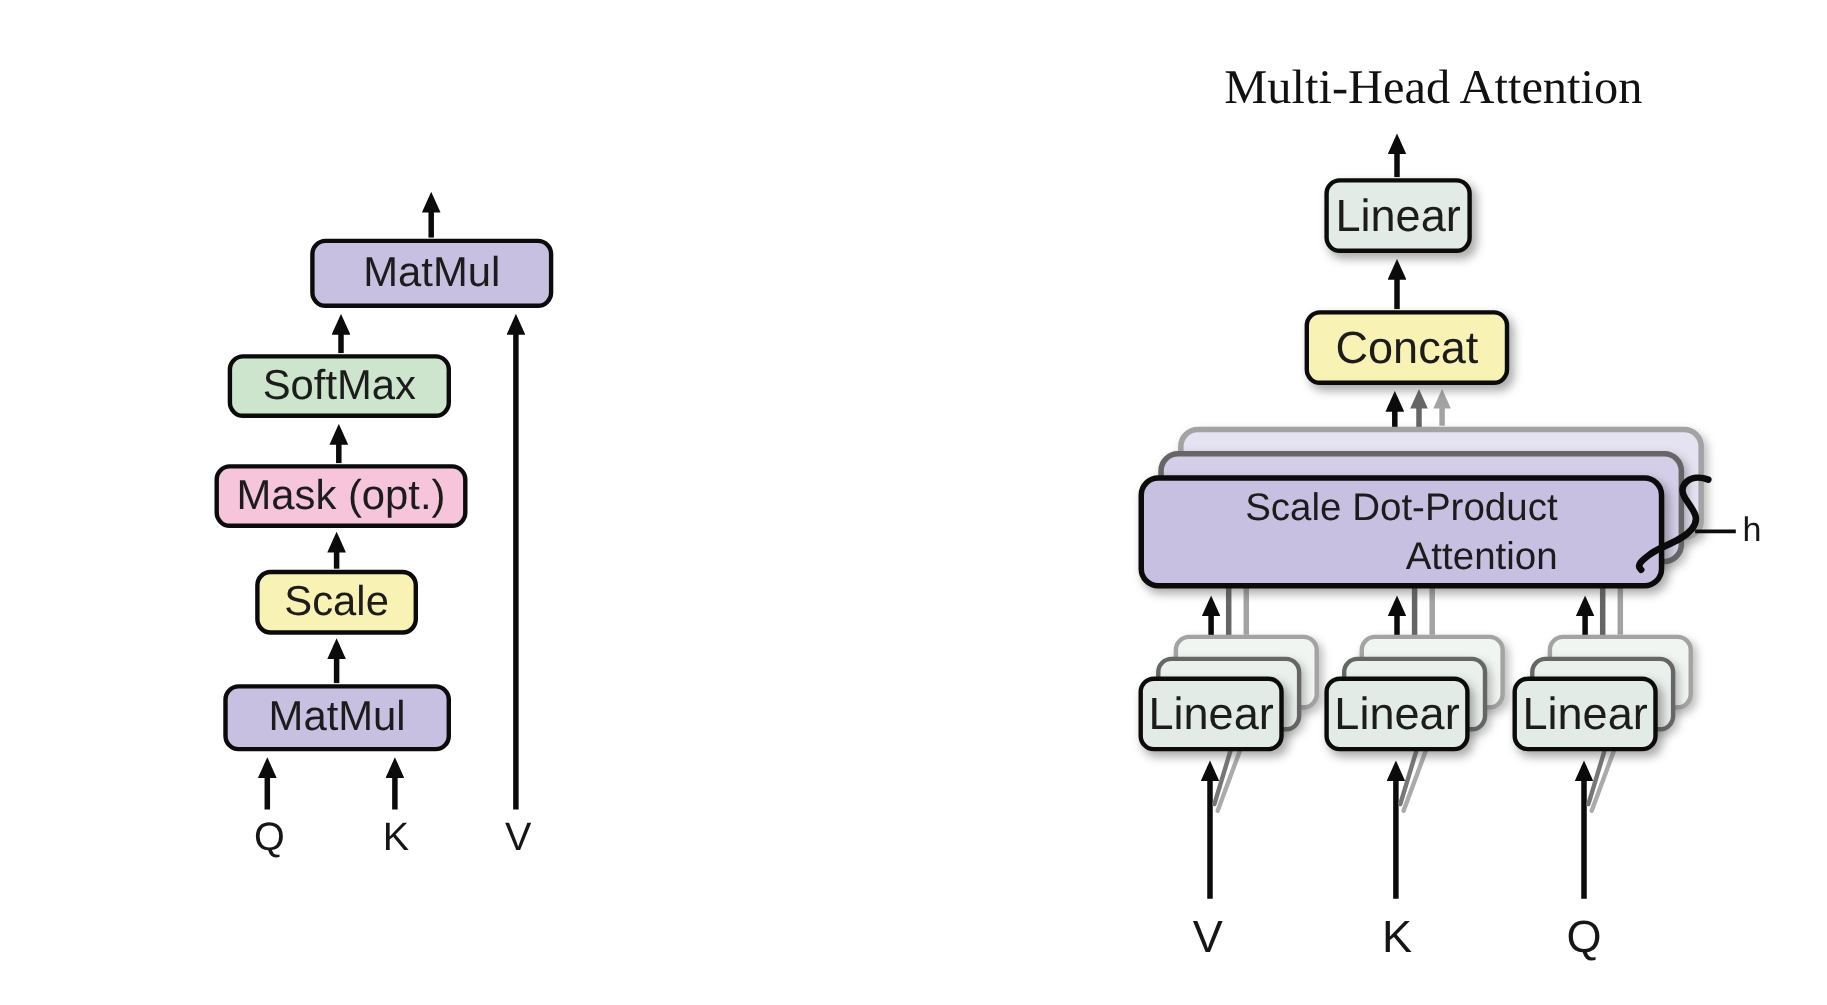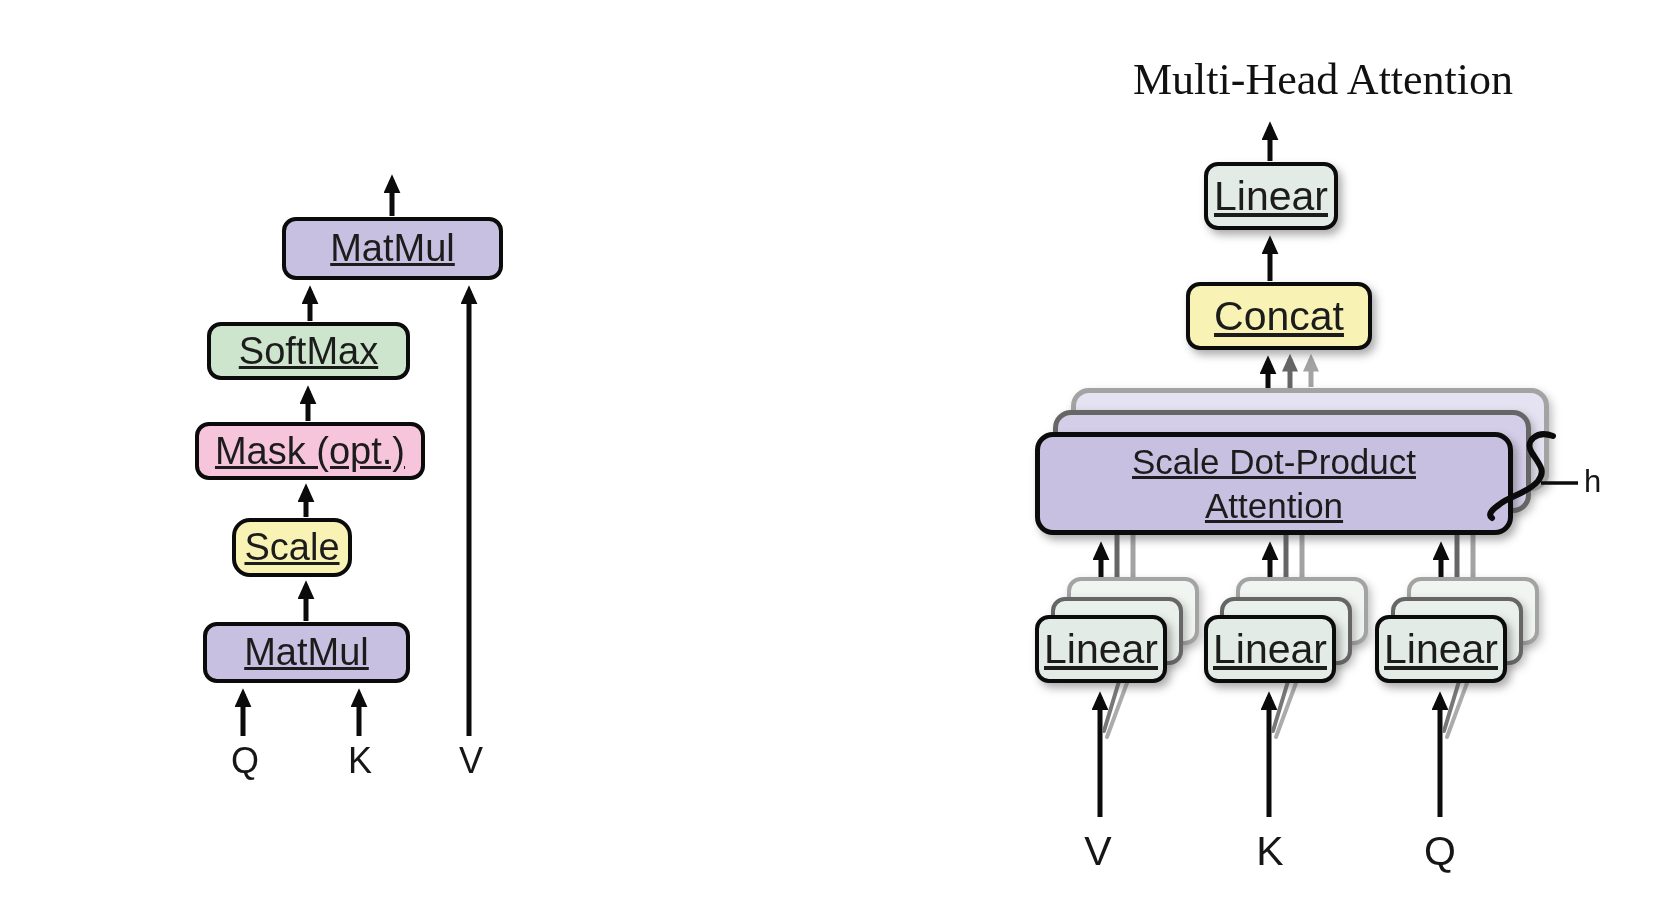--- a/index.html
+++ b/index.html
@@ -4,22 +4,22 @@
 <style>
   html,body{margin:0;padding:0;background:#ffffff;}
   #canvas{position:relative;width:1661px;height:914px;background:#ffffff;overflow:hidden;
           font-family:"Liberation Sans",sans-serif;}
   .title{position:absolute;font-family:"Liberation Serif",serif;font-size:44px;color:#111;
          white-space:nowrap;letter-spacing:0px;}
   svg.layer{position:absolute;left:0;top:0;width:1661px;height:914px;}
   #wires{z-index:1;}
   #overlay{z-index:6;}
   .b{position:absolute;box-sizing:border-box;border:4px solid var(--ink);border-radius:14px;
-     display:flex;align-items:center;justify-content:center;text-align:center;
-     color:var(--text);z-index:4;text-decoration:underline;}
+     display:flex;align-items:center;justify-content:center;text-align:right;
+     color:var(--text);z-index:4;}
   .fz-left{font-size:38px;}
   .fz-right{font-size:41px;}
   .att-label{font-size:35px;line-height:44px;}
   .ghost1{border-color:var(--ghost-dark);z-index:3;}
   .ghost2{border-color:var(--ghost-light);z-index:2;}
   .shadow{box-shadow:4px 5px 9px rgba(70,70,70,0.45);}
   .shadow-soft{box-shadow:3px 4px 8px rgba(70,70,70,0.35);}
   .fill-purple{background:var(--purple);}
   .fill-purple-g1{background:var(--purple-ghost1);}
   .fill-purple-g2{background:var(--purple-ghost2);}
@@ -84,32 +84,32 @@
     <line x1="1440" y1="817" x2="1440" y2="697" stroke="#0B0B0B" stroke-width="5" marker-end="url(#ah-k)"></line>
 
     <line x1="1104" y1="731" x2="1123" y2="668" stroke="#777777" stroke-width="4" stroke-linecap="round"></line>
     <line x1="1107" y1="737" x2="1137" y2="656" stroke="#ABABAB" stroke-width="4" stroke-linecap="round"></line>
     <line x1="1273" y1="731" x2="1292" y2="668" stroke="#777777" stroke-width="4" stroke-linecap="round"></line>
     <line x1="1276" y1="737" x2="1306" y2="656" stroke="#ABABAB" stroke-width="4" stroke-linecap="round"></line>
     <line x1="1444" y1="731" x2="1463" y2="668" stroke="#777777" stroke-width="4" stroke-linecap="round"></line>
     <line x1="1447" y1="737" x2="1477" y2="656" stroke="#ABABAB" stroke-width="4" stroke-linecap="round"></line>
   </svg>
 
-  <div class="title" style="left:1113px;top:54px;margin-left:20px;">Multi-Head Attention</div>
+  <div class="title" style="left:1113px;top:54px;">Multi-Head Attention</div>
 
   <div class="b fill-purple fz-left" style="left:282px;top:217px;width:221px;height:63px;">
     <span>MatMul</span>
   </div>
   <div class="b fill-pink fz-left" style="left:195px;top:422px;width:230px;height:58px;">
     <span>Mask (opt.)</span>
   </div>
   <div class="b fill-green fz-left" style="left:207px;top:322px;width:203px;height:58px;">
     <span>SoftMax</span>
   </div>
-  <div class="b fill-yellow fz-left" style="left:232px;top:518px;width:120px;height:59px;border-radius:18px;">
+  <div class="b fill-yellow fz-left" style="left:232px;top:518px;width:148px;height:59px;">
     <span>Scale</span>
   </div>
   <div class="b fill-purple fz-left" style="left:203px;top:622px;width:207px;height:61px;">
     <span>MatMul</span>
   </div>
 
   <div class="io io-left" style="left:245px;top:740px;">Q</div>
   <div class="io io-left" style="left:360px;top:740px;">K</div>
   <div class="io io-left" style="left:471px;top:740px;">V</div>
 

